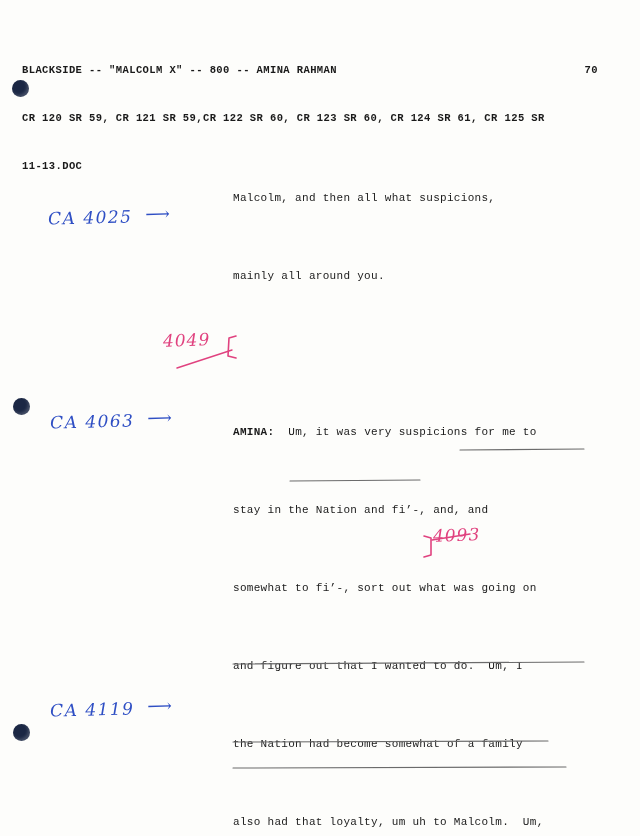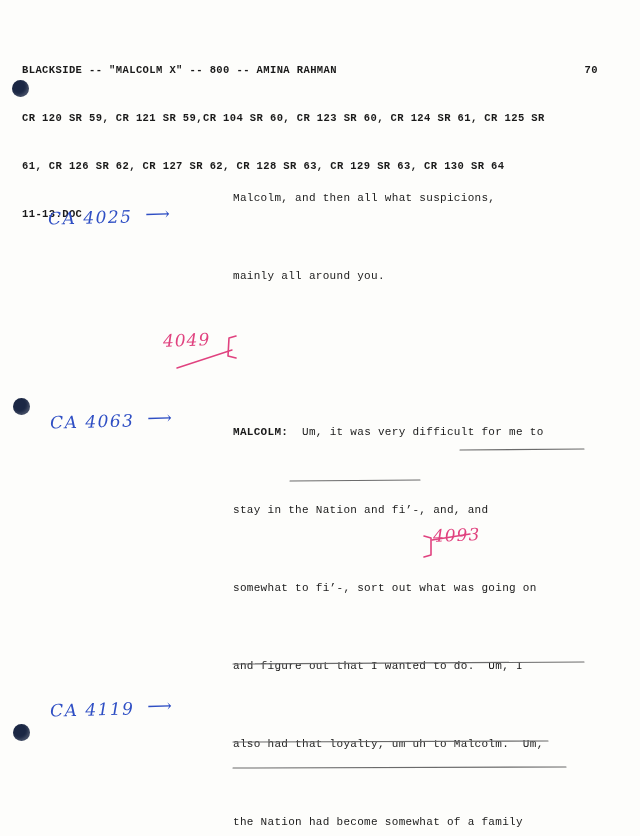--- a/index.html
+++ b/index.html
@@ -124,35 +124,34 @@
 </head>
 <body>
 
 <div id="page">
 
   <div class="header">
     <div class="header-line1">
       <span>BLACKSIDE -- "MALCOLM X" -- 800 -- AMINA RAHMAN</span>
       <span class="page-number">70</span>
     </div>
-    <span class="header-line">CR 120 SR 59, CR 121 SR 59,CR 104 SR 60, CR 123 SR 60, CR 124 SR 61, CR 125 SR</span>
-    <span class="header-line">61, CR 126 SR 62, CR 127 SR 62, CR 128 SR 63, CR 129 SR 63, CR 130 SR 64</span>
+    <span class="header-line">CR 120 SR 59, CR 121 SR 59,CR 122 SR 60, CR 123 SR 60, CR 124 SR 61, CR 125 SR</span>
     <span class="header-line">11-13.DOC</span>
   </div>
 
   <div class="transcript">
     <span class="tline">Malcolm, and then all what suspicions,</span>
     <span class="tline">mainly all around you.</span>
     <span class="tline"></span>
-    <span class="tline"><b class="speaker">MALCOLM:</b><span>  Um, it was very difficult for me to</span></span>
+    <span class="tline"><b class="speaker">AMINA:</b><span>  Um, it was very suspicions for me to</span></span>
     <span class="tline">stay in the Nation and fi’-, and, and</span>
     <span class="tline">somewhat to fi’-, sort out what was going on</span>
     <span class="tline">and figure out that I wanted to do.  Um, I</span>
+    <span class="tline">the Nation had become somewhat of a family</span>
     <span class="tline">also had that loyalty, um uh to Malcolm.  Um,</span>
-    <span class="tline">the Nation had become somewhat of a family</span>
     
     
     
     
     
     
     
     
     
     

